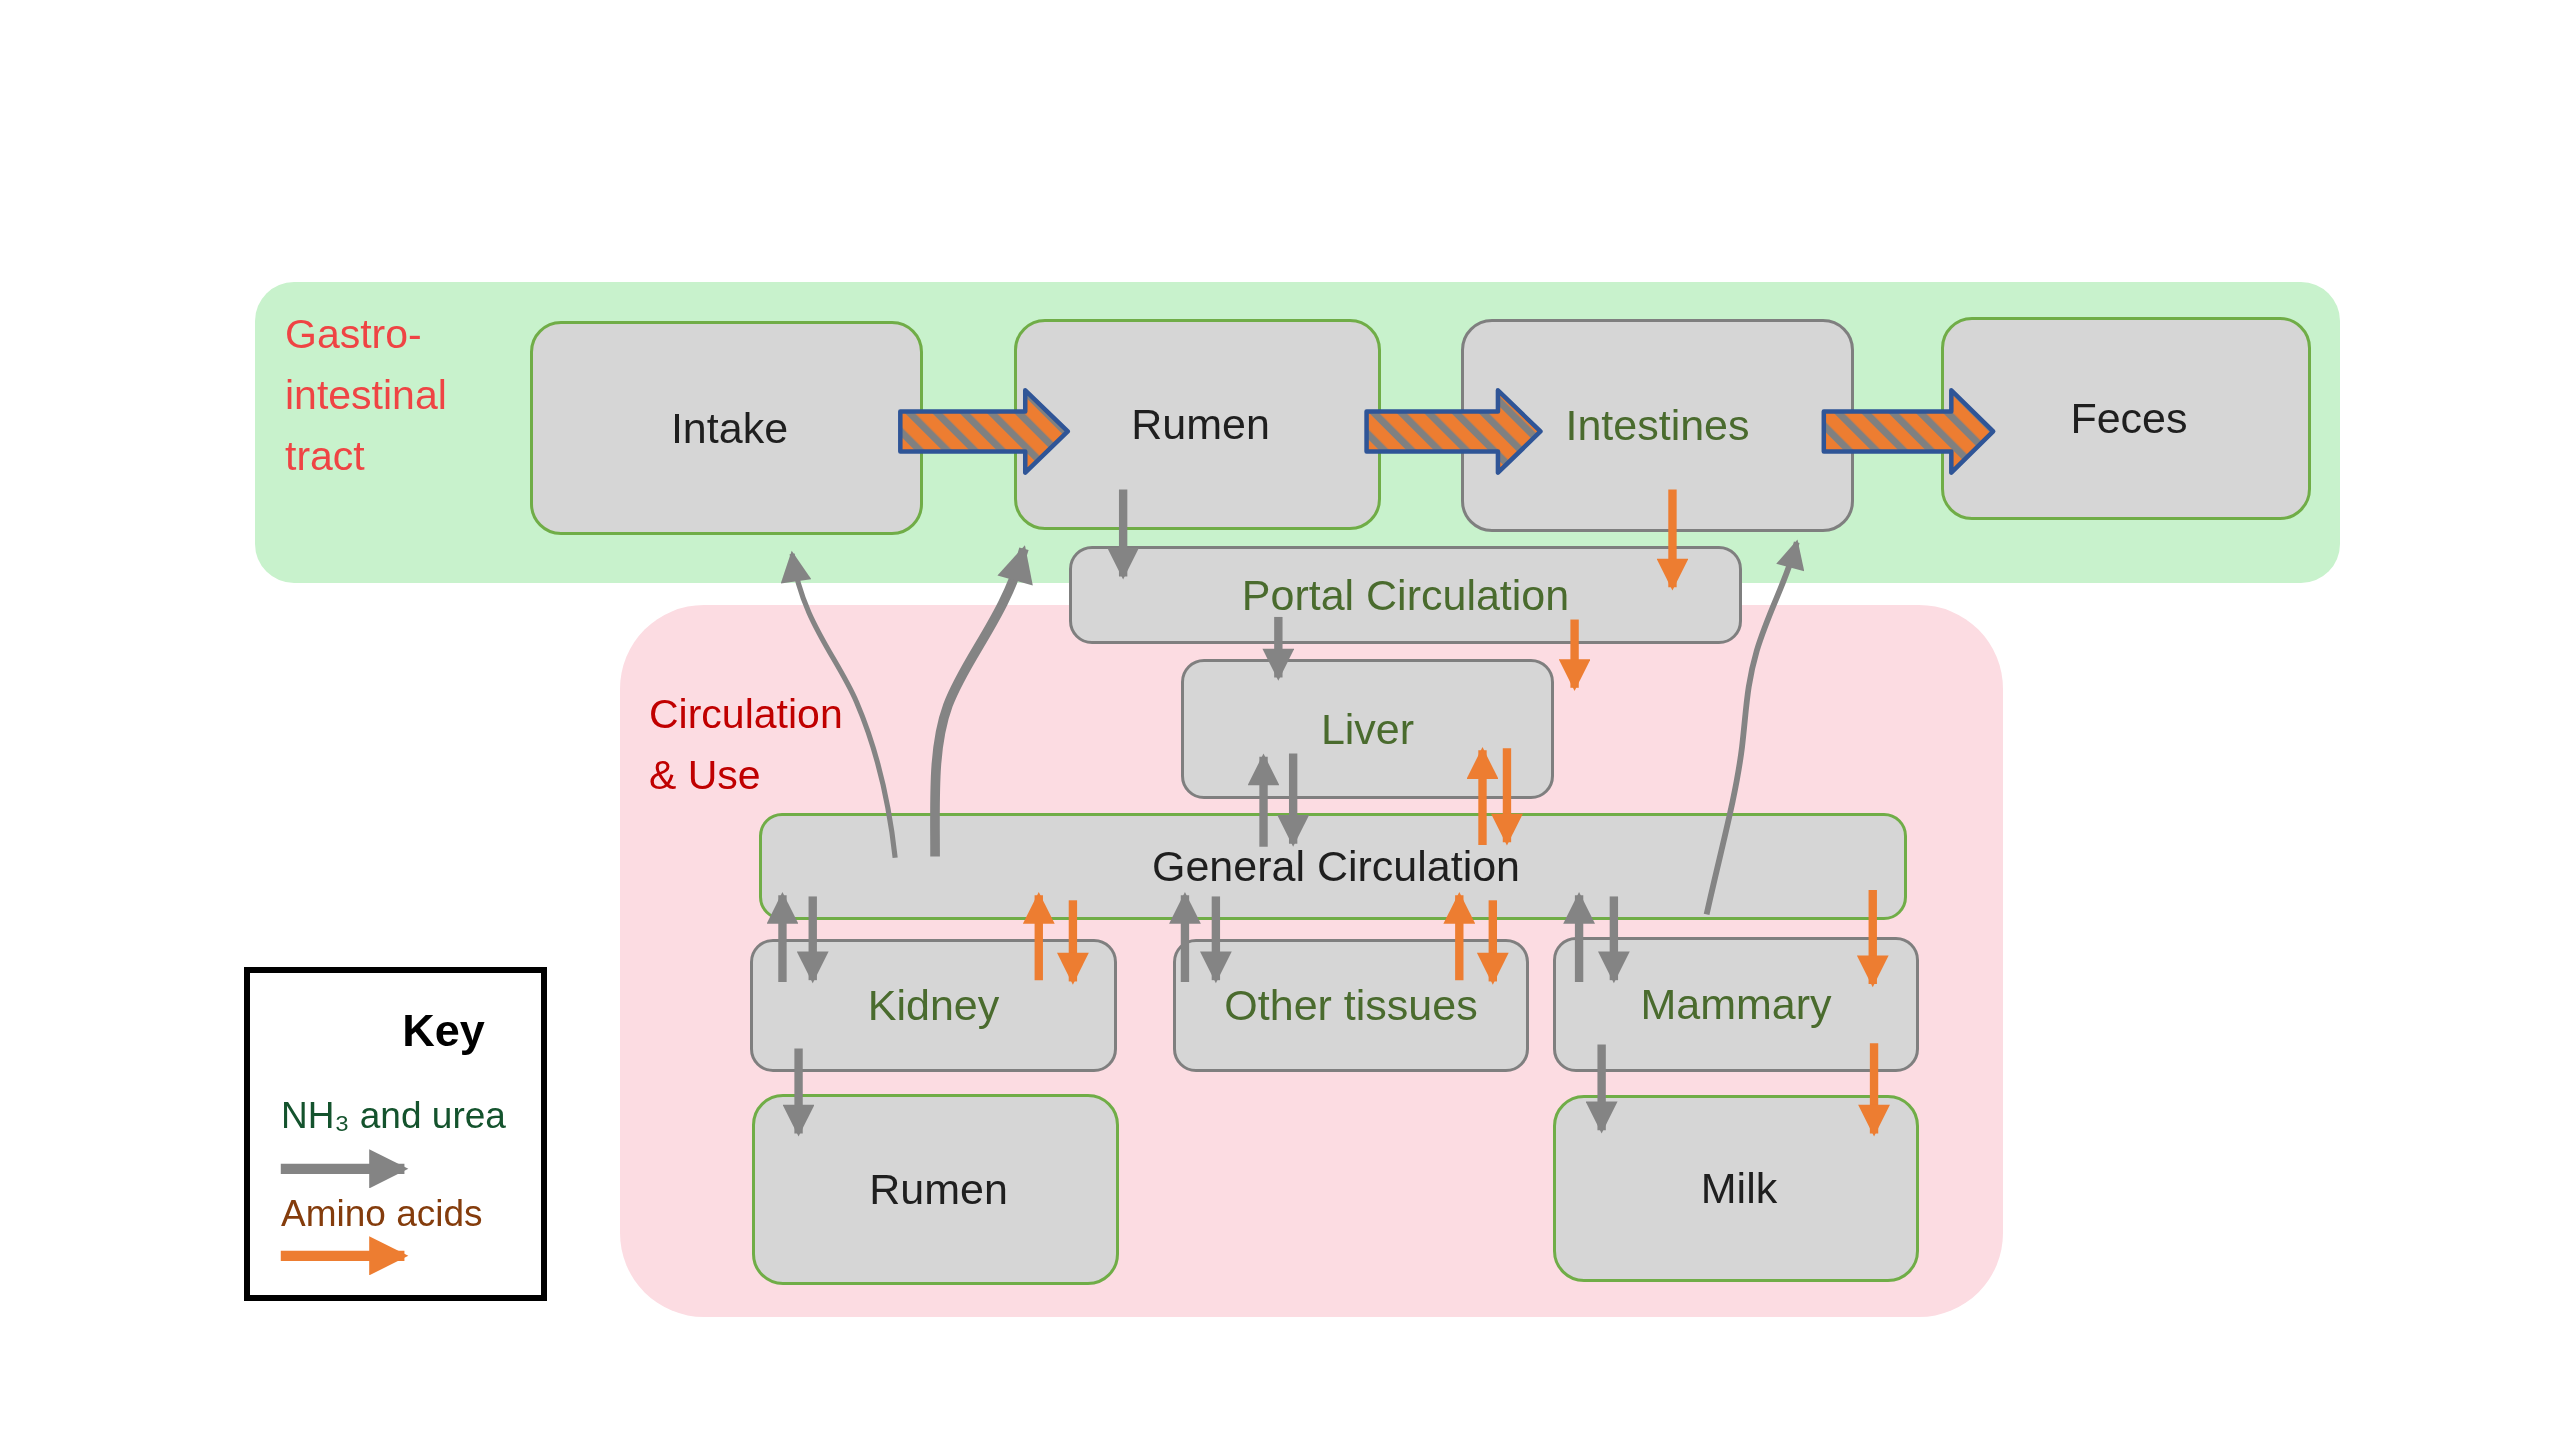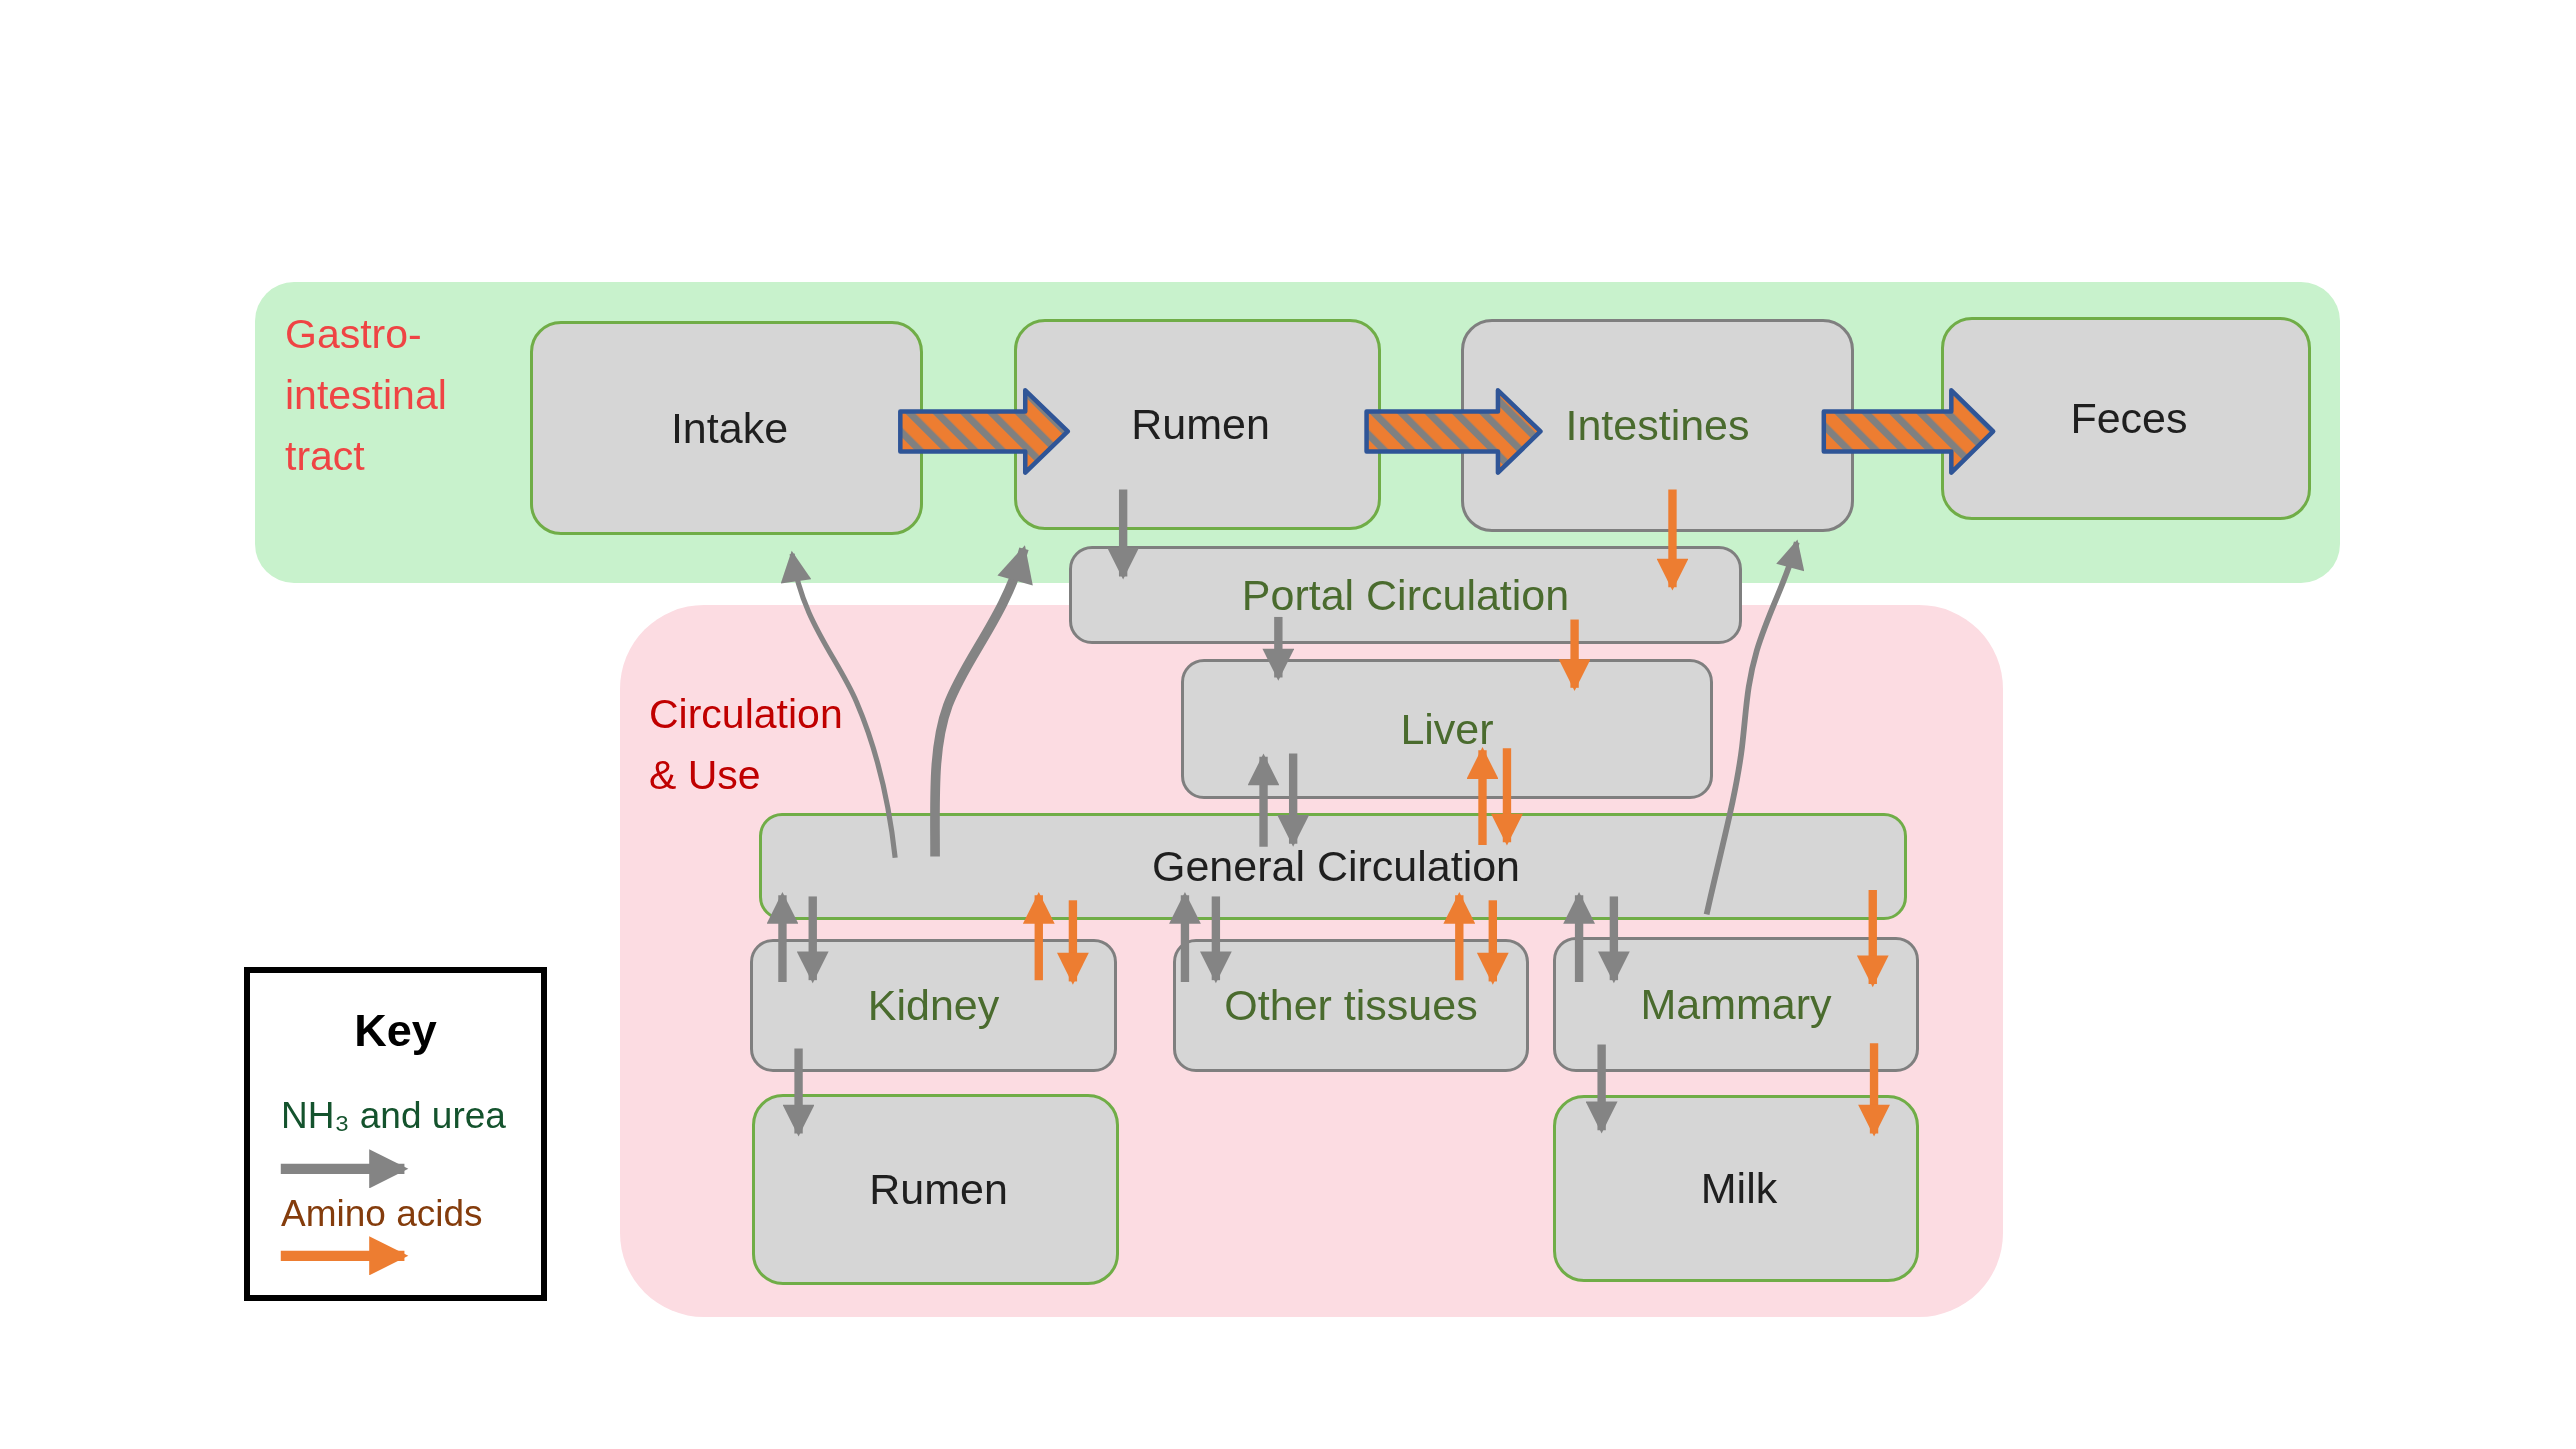--- a/index.html
+++ b/index.html
@@ -32,21 +32,21 @@
   .t-black{color:#1f1f1f;}
   .r-lg{border-radius:31px;}
   .r-md{border-radius:23px;}
   
   .keybox{
     position:absolute;left:244px;top:967px;width:303px;height:334px;
     background:#ffffff;border:6.4px solid #000000;box-sizing:border-box;
   }
   .key-title{
     position:absolute;left:244px;top:1005px;width:303px;text-align:center;
-    font-size:45px;font-weight:bold;color:#000000;
+    font-size:45px;font-weight:bold;color:#000000;padding-left:48px;
   }
   .key-item-1{
     position:absolute;left:281px;top:1095px;font-size:37px;color:#14532d;
   }
   .key-item-2{
     position:absolute;left:281px;top:1193px;font-size:37px;color:#843c0c;
   }
   svg#overlay{position:absolute;left:0;top:0;pointer-events:none;}
 </style>
 </head>
@@ -72,21 +72,21 @@
   <div class="box b-gray t-green r-lg" style="left:1461px;top:319px;width:393px;height:213px;">
     <span>Intestines</span>
   </div>
   <div class="box b-green t-black r-lg" style="left:1941px;top:317px;width:370px;height:203px;">
     <span>Feces</span>
   </div>
 
   <div class="box b-gray t-green r-md" style="left:1069px;top:546px;width:673px;height:98px;">
     <span>Portal Circulation</span>
   </div>
-  <div class="box b-gray t-green r-md" style="left:1181px;top:659px;width:532px;height:140px;">
+  <div class="box b-gray t-green r-md" style="left:1181px;top:659px;width:373px;height:140px;">
     <span>Liver</span>
   </div>
   <div class="box b-green t-black r-md" style="left:759px;top:813px;width:1148px;height:107px;">
     <span>General Circulation</span>
   </div>
   <div class="box b-gray t-green r-md" style="left:750px;top:939px;width:367px;height:133px;text-align:center;">
     <span>Kidney</span>
   </div>
   <div class="box b-gray t-green r-md" style="left:1173px;top:939px;width:356px;height:133px;">
     <span>Other tissues</span>

